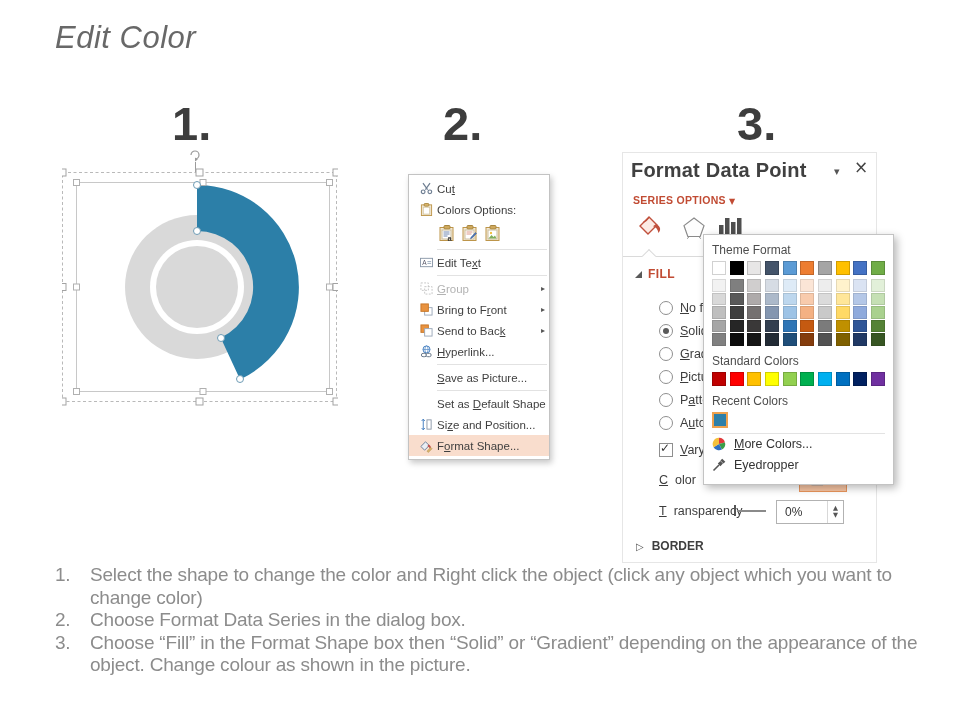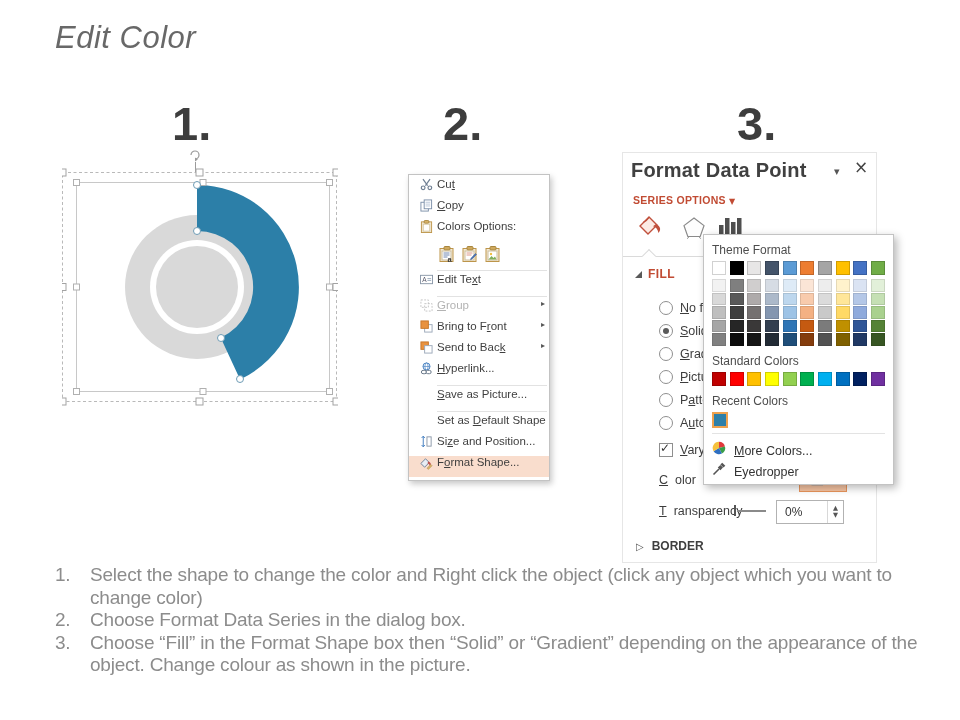--- a/index.html
+++ b/index.html
@@ -14,21 +14,21 @@
 
   
   #step1{left:62px;top:134px;width:276px;height:258px;}
   #rotHandle{left:126px;top:-2px;width:14px;height:14px;}
   #rotStem{left:133px;top:12px;width:1px;height:10px;background:#9a9a9a;}
   #shapeSvg{position:absolute;left:0;top:0;}
 
   
   #ctxmenu{left:408px;top:158px;width:140px;background:#fff;border:1px solid #c3c3c3;
            box-shadow:2px 3px 6px rgba(0,0,0,.22);padding:3px 0;font-size:11.5px;color:#3f3f3f;z-index:4;}
-  .mi{display:flex;align-items:flex-start;height:21px;padding:0 4px 0 6px;white-space:nowrap;}
+  .mi{display:flex;align-items:center;height:21px;padding:0 4px 0 6px;white-space:nowrap;}
   .mi .ic{width:22px;flex:0 0 22px;display:flex;align-items:center;justify-content:center;}
   .mi .lb{flex:1;}
   .mi .sub{color:#555;font-size:8px;}
   .mi.dis{color:#b3b3b3;}
   .mi.hl{background:#f9ddcd;}
   .msep{height:1px;background:#e2e2e2;margin:2px 2px 2px 28px;}
   .pasteRow{display:flex;gap:7px;height:27px;align-items:center;padding-left:30px;}
   .mi u,.ro u,.picFoot u{text-decoration:underline;}
 
   
@@ -65,21 +65,21 @@
           box-shadow:3px 3px 8px rgba(0,0,0,.28);padding:6px 8px 5px 8px;z-index:8;}
   .pickLbl{font-size:12px;color:#4d4d4d;margin:2px 0 4px 0;}
   .swRow{display:flex;justify-content:space-between;}
   .sw{width:14px;height:14px;box-sizing:border-box;border:1px solid rgba(0,0,0,.18);}
   .varCols{display:flex;justify-content:space-between;margin-top:4px;}
   .varCol{display:flex;flex-direction:column;gap:1px;}
   .varCol .sw{height:12.6px;border:1px solid rgba(0,0,0,.10);}
   .recentRow{display:flex;margin:2px 0 2px 0;}
   .sw.recent{border:2px solid #efa14d;width:16px;height:16px;}
   .pickSep{height:1px;background:#e3e3e3;margin:5px 0 3px 0;}
-  .picFoot{display:flex;align-items:flex-end;gap:8px;height:21px;font-size:12.5px;color:#333;}
+  .picFoot{display:flex;align-items:flex-start;gap:8px;height:21px;font-size:12.5px;color:#333;}
 
   
   #instructions{left:55px;top:548px;width:866px;}
   .ins{display:flex;font-size:19px;line-height:22.5px;color:#8c8c8c;letter-spacing:-.2px;}
   .ins .n{width:35px;flex:0 0 35px;}
   .ins .t{flex:1;}
 </style>
 </head>
 <body>
 
@@ -134,30 +134,20 @@
             <path d="M3.2 1.2 L8.2 8.2 M10.8 1.2 L5.8 8.2" stroke="#6f7f93" stroke-width="1.3" fill="none"></path>
             <circle cx="3.4" cy="10.6" r="2" fill="none" stroke="#6f7f93" stroke-width="1.3"></circle>
             <circle cx="10.6" cy="10.6" r="2" fill="none" stroke="#6f7f93" stroke-width="1.3"></circle>
           </svg>
         </span>
         <span class="lb">Cu<u>t</u></span>
       </div>
       <div class="mi">
         <span class="ic">
           <svg viewBox="0 0 14 14" width="13" height="13">
-            <rect x="1" y="3.5" width="8" height="9.5" fill="#fff" stroke="#7c8fa8"></rect>
-            <rect x="4.5" y="1" width="8" height="9.5" fill="#fff" stroke="#7c8fa8"></rect>
-            <path d="M6 3.5h5 M6 5.5h5 M6 7.5h5" stroke="#b9c6d8" stroke-width="1"></path>
-          </svg>
-        </span>
-        <span class="lb"><u>C</u>opy</span>
-      </div>
-      <div class="mi">
-        <span class="ic">
-          <svg viewBox="0 0 14 14" width="13" height="13">
             <rect x="1.5" y="2" width="11" height="11.5" fill="#f4ead6" stroke="#bd954a"></rect>
             <rect x="4.5" y="0.5" width="5" height="3" rx="1" fill="#d8b36a" stroke="#a8863f"></rect>
             <rect x="3.5" y="4.5" width="7" height="7.5" fill="#fff" stroke="#d5c7a4"></rect>
           </svg>
         </span>
         <span class="lb">Colors Options:</span>
       </div>
       <div class="pasteRow">
         <span><svg viewBox="0 0 16 16" width="16" height="16">
             <rect x="1" y="2.5" width="13" height="13" fill="#f4ead6" stroke="#bd954a"></rect>

